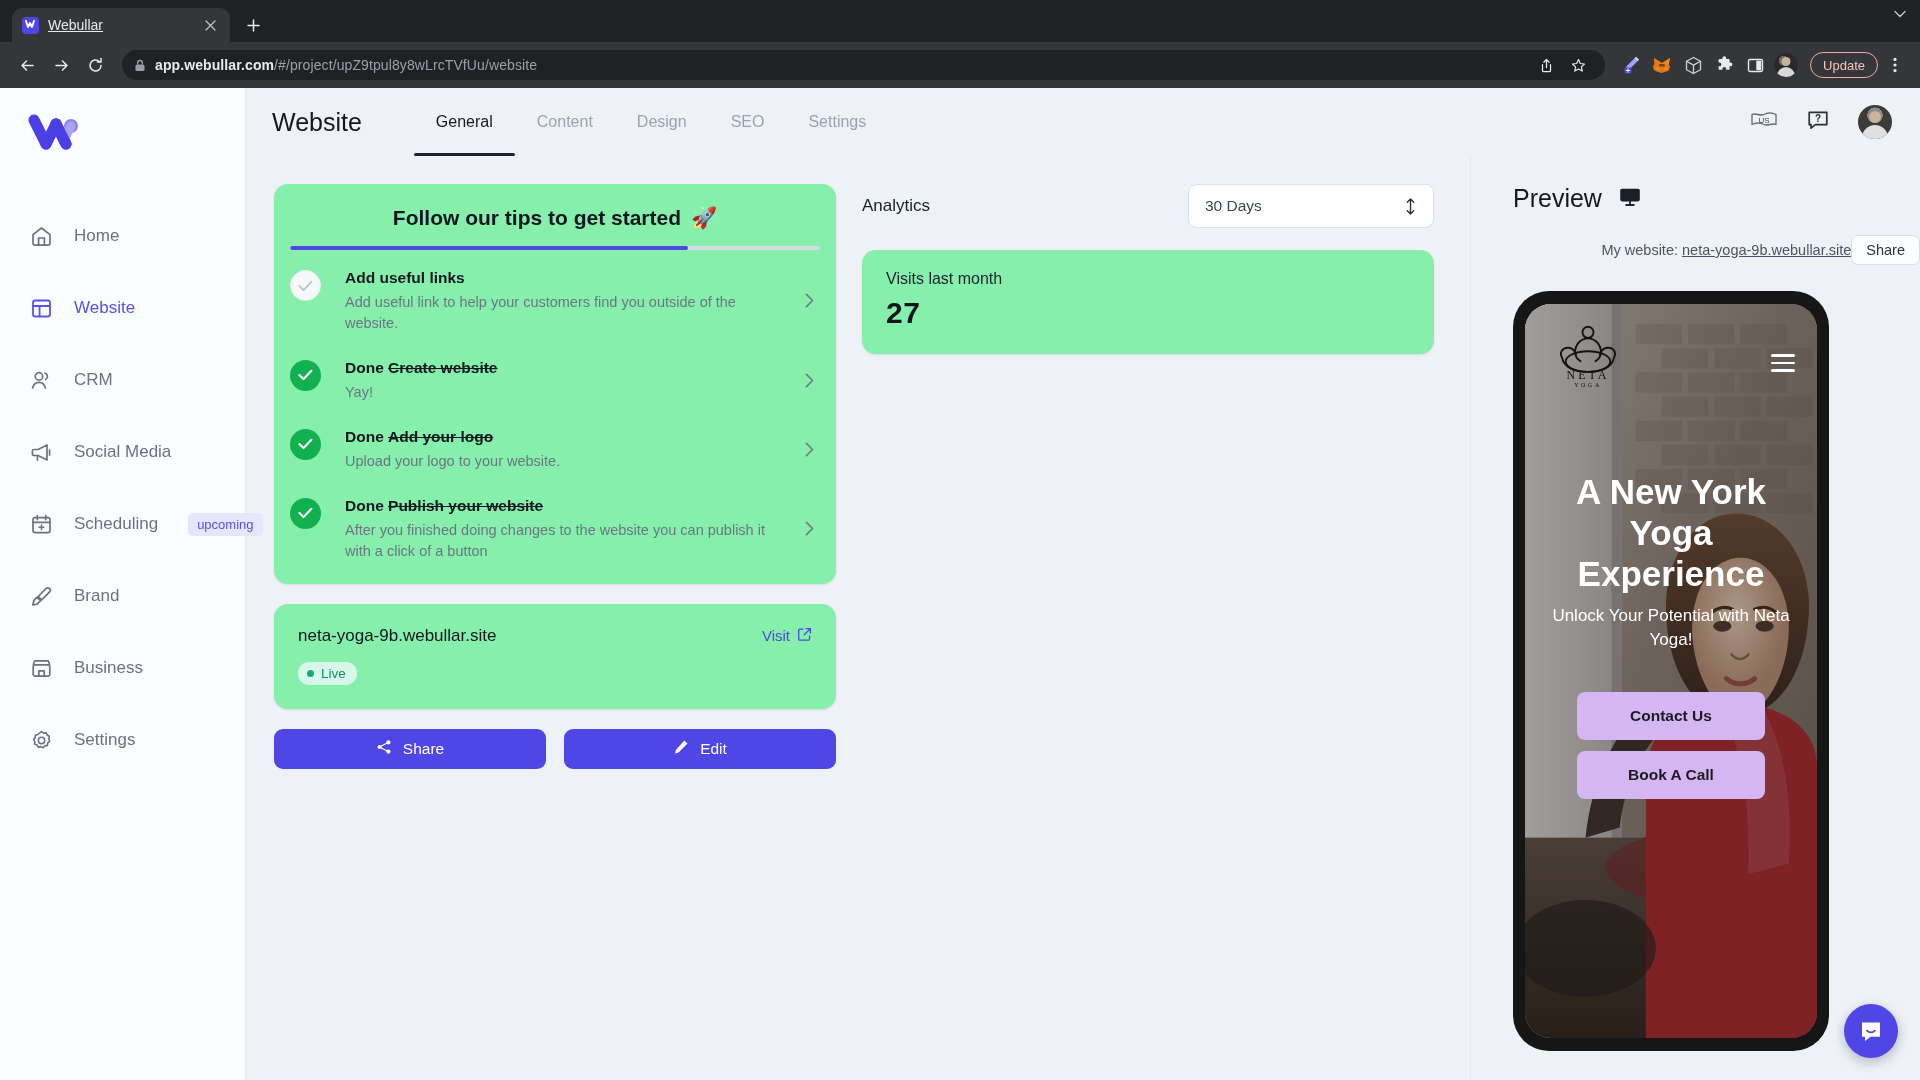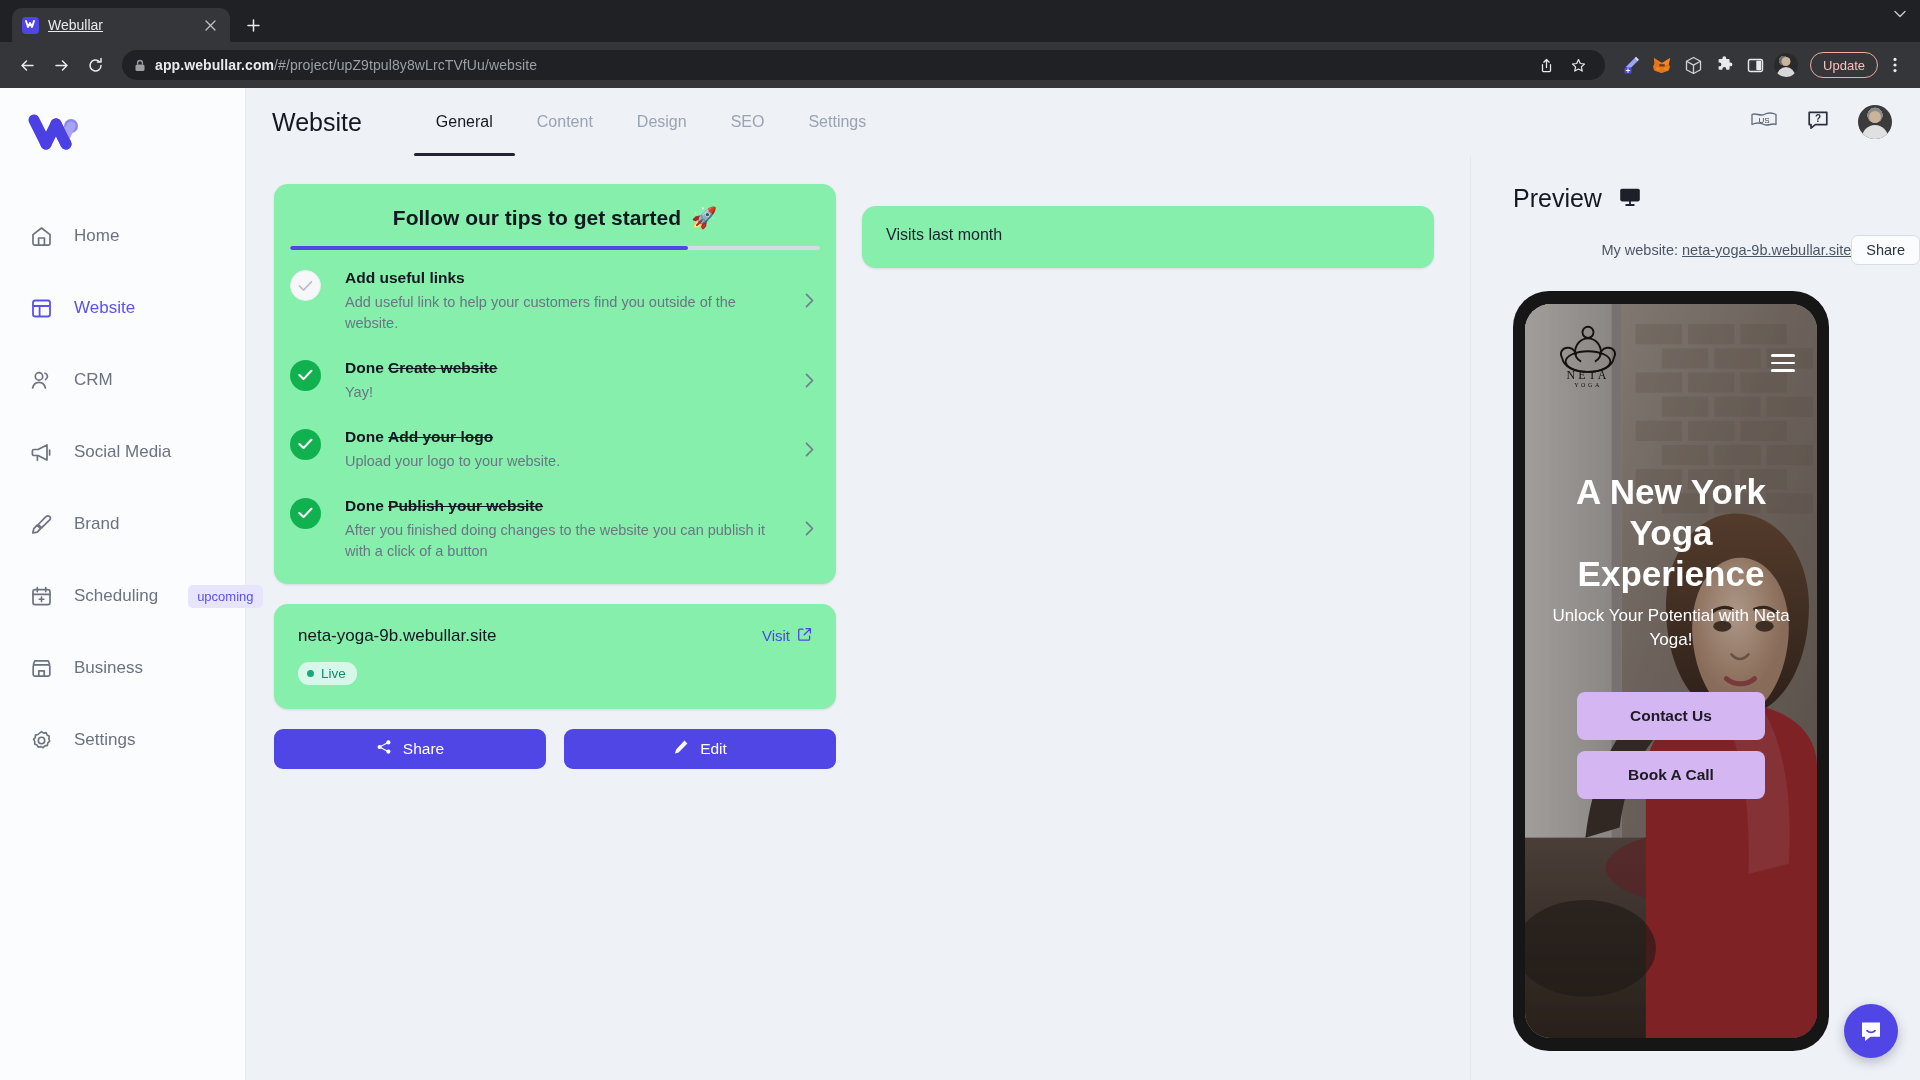--- a/index.html
+++ b/index.html
@@ -434,37 +434,37 @@
                 <path d="M7.4 14.5v4.6" stroke="currentColor" stroke-width="1.7" stroke-linecap="round"></path>
                 <path d="M19.6 9v5" stroke="currentColor" stroke-width="1.7" stroke-linecap="round"></path>
               </svg>
           </span>
           <span>Social Media</span>
         </div>
 
         <div class="nav-item">
           <span class="ico">
             <svg width="23" height="23" viewBox="0 0 23 23">
-                <path d="M18.5 3.2a2 2 0 0 1 1.4 3.4l-8.3 8.3-3.4-3.4 8.3-8.3a2 2 0 0 1 2-0z" fill="none" stroke="currentColor" stroke-width="1.7" stroke-linejoin="round"></path>
-                <path d="M7.2 12.2l3.4 3.4-3.4 3.6L2.8 20l1-4.3z" fill="none" stroke="currentColor" stroke-width="1.7" stroke-linejoin="round"></path>
-              </svg>
-          </span>
-          <span>Brand</span>
+                <rect x="3" y="4.6" width="17" height="15" rx="2.2" fill="none" stroke="currentColor" stroke-width="1.7"></rect>
+                <path d="M3 9.3h17M7.3 2.6v4M15.7 2.6v4" stroke="currentColor" stroke-width="1.7" stroke-linecap="round"></path>
+                <path d="M11.5 12v4.6M9.2 14.3h4.6" stroke="currentColor" stroke-width="1.6" stroke-linecap="round"></path>
+              </svg>
+          </span>
+          <span>Scheduling</span>
+          <span class="nav-badge">upcoming</span>
         </div>
 
         <div class="nav-item">
           <span class="ico">
             <svg width="23" height="23" viewBox="0 0 23 23">
-                <rect x="3" y="4.6" width="17" height="15" rx="2.2" fill="none" stroke="currentColor" stroke-width="1.7"></rect>
-                <path d="M3 9.3h17M7.3 2.6v4M15.7 2.6v4" stroke="currentColor" stroke-width="1.7" stroke-linecap="round"></path>
-                <path d="M11.5 12v4.6M9.2 14.3h4.6" stroke="currentColor" stroke-width="1.6" stroke-linecap="round"></path>
-              </svg>
-          </span>
-          <span>Scheduling</span>
-          <span class="nav-badge">upcoming</span>
+                <path d="M18.5 3.2a2 2 0 0 1 1.4 3.4l-8.3 8.3-3.4-3.4 8.3-8.3a2 2 0 0 1 2-0z" fill="none" stroke="currentColor" stroke-width="1.7" stroke-linejoin="round"></path>
+                <path d="M7.2 12.2l3.4 3.4-3.4 3.6L2.8 20l1-4.3z" fill="none" stroke="currentColor" stroke-width="1.7" stroke-linejoin="round"></path>
+              </svg>
+          </span>
+          <span>Brand</span>
         </div>
 
         <div class="nav-item">
           <span class="ico">
             <svg width="23" height="23" viewBox="0 0 23 23">
                 <rect x="3.2" y="7.8" width="16.6" height="11.4" rx="1.6" fill="none" stroke="currentColor" stroke-width="1.7"></rect>
                 <path d="M3.2 7.8l1.6-4h13.4l1.6 4" fill="none" stroke="currentColor" stroke-width="1.7" stroke-linejoin="round"></path>
                 <path d="M8.8 19.2v-5.4h5.4v5.4" fill="none" stroke="currentColor" stroke-width="1.7" stroke-linejoin="round"></path>
               </svg>
           </span>
@@ -629,22 +629,34 @@
                 <svg width="16" height="16" viewBox="0 0 16 16">
                     <path d="M11.4 1.6l3 3L5.6 13.4 2 14.4l1-3.6z" fill="currentColor"></path>
                   </svg>
               </span>
               <span>Edit</span>
             </div>
           </div>
         </div>
 
         <div class="col-mid">
+          <div class="an-head">
+            <span class="an-title">Analytics</span>
+            <div class="select">
+              <span>30 Days</span>
+              <span class="sp-ico">
+                <svg width="13" height="17" viewBox="0 0 13 17">
+                    <path d="M6.5 1.4v14.2M3.3 4.3L6.5 1.1l3.2 3.2M3.3 12.7l3.2 3.2 3.2-3.2" stroke="currentColor" stroke-width="1.4" fill="none" stroke-linecap="round" stroke-linejoin="round"></path>
+                  </svg>
+              </span>
+            </div>
+          </div>
           <div class="card stat-card">
             <div class="stat-label">Visits last month</div>
+            <div class="stat-value">27</div>
           </div>
         </div>
 
         <div class="preview">
           <div class="pv-title-row">
             <span class="pv-title">Preview</span>
             <span>
               <svg width="22" height="20" viewBox="0 0 22 20">
                   <rect x="1.2" y="1.8" width="19.6" height="12.6" rx="1.8" fill="#1b2029"></rect>
                   <path d="M11 14.4v3.4M7.2 18h7.6" stroke="#1b2029" stroke-width="1.8" stroke-linecap="round"></path>

